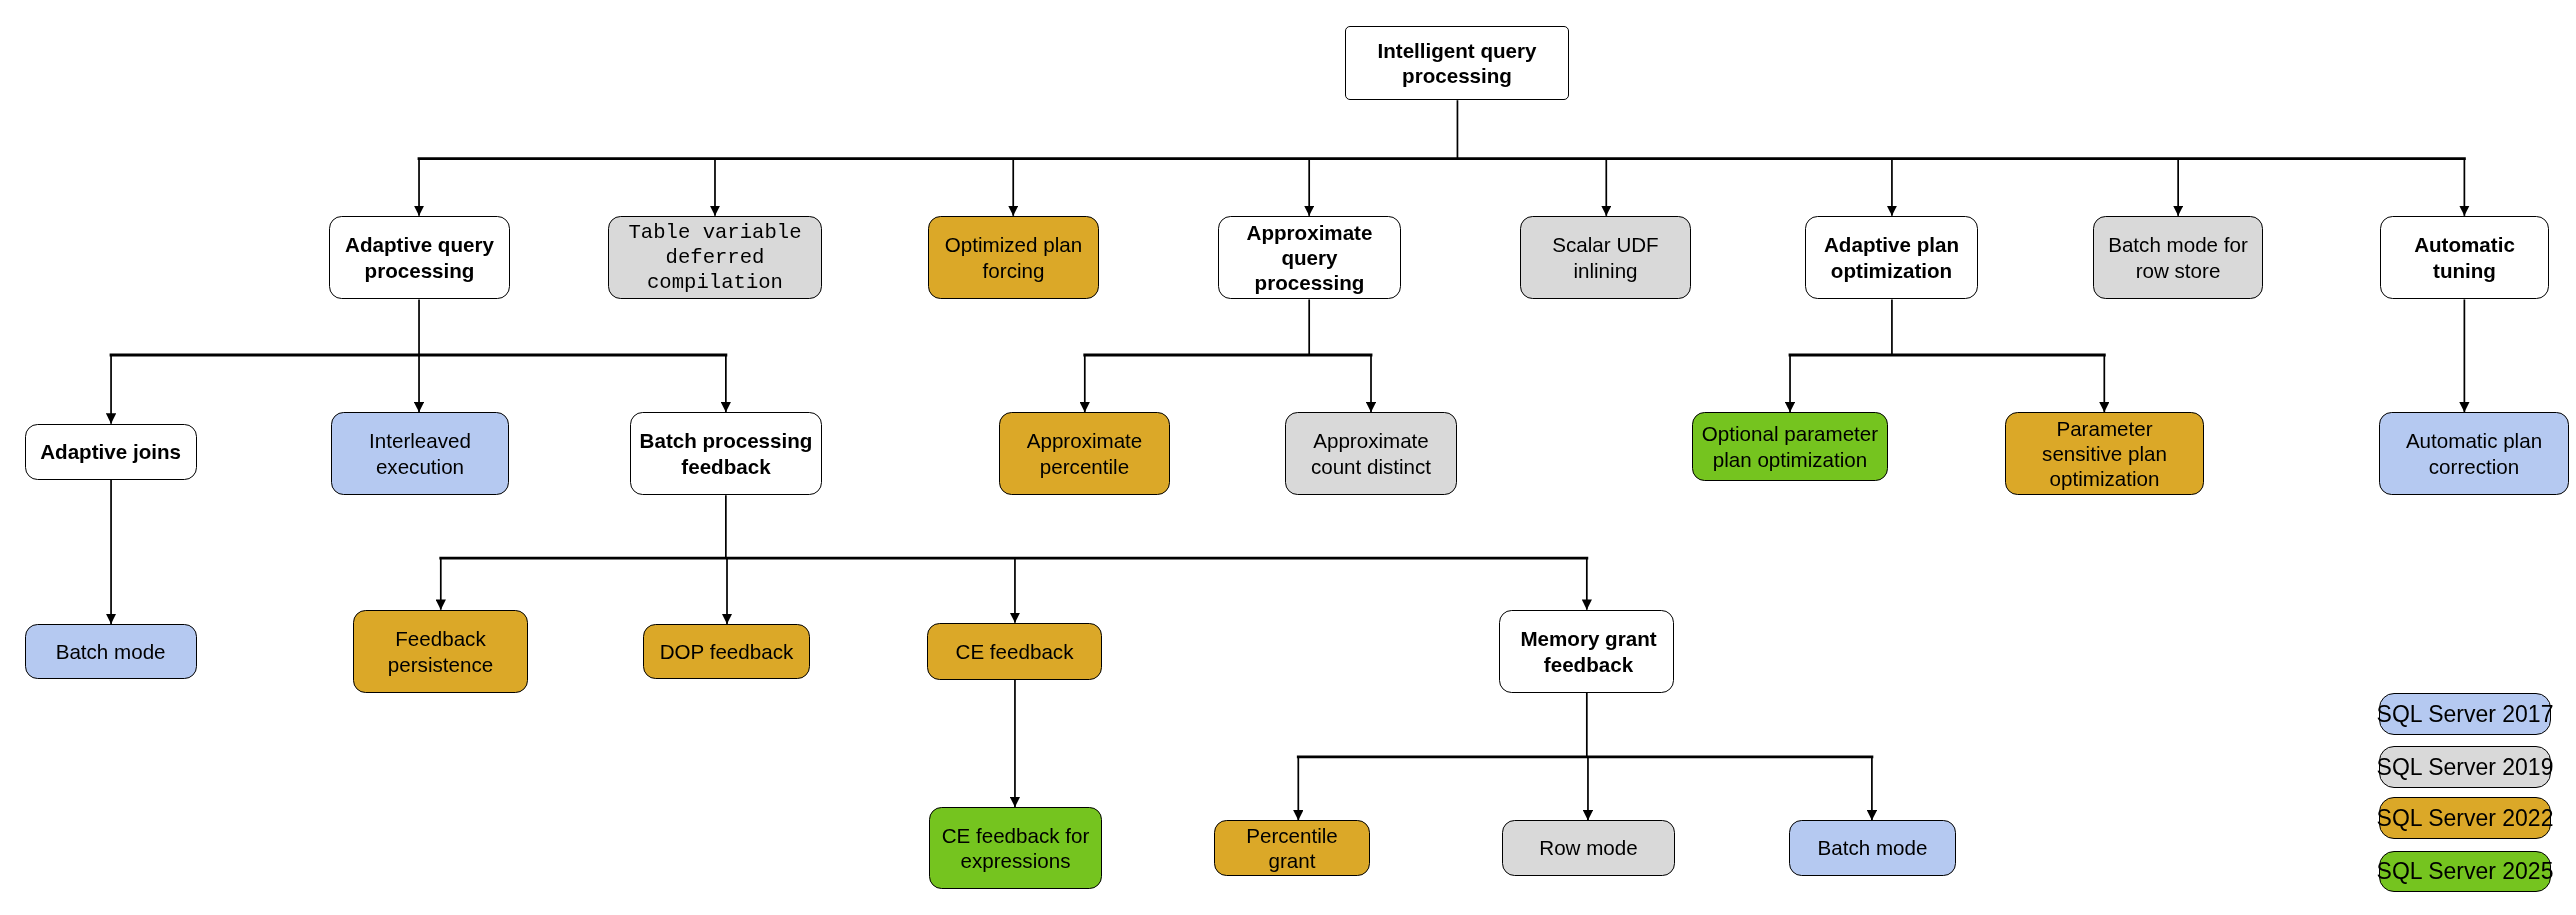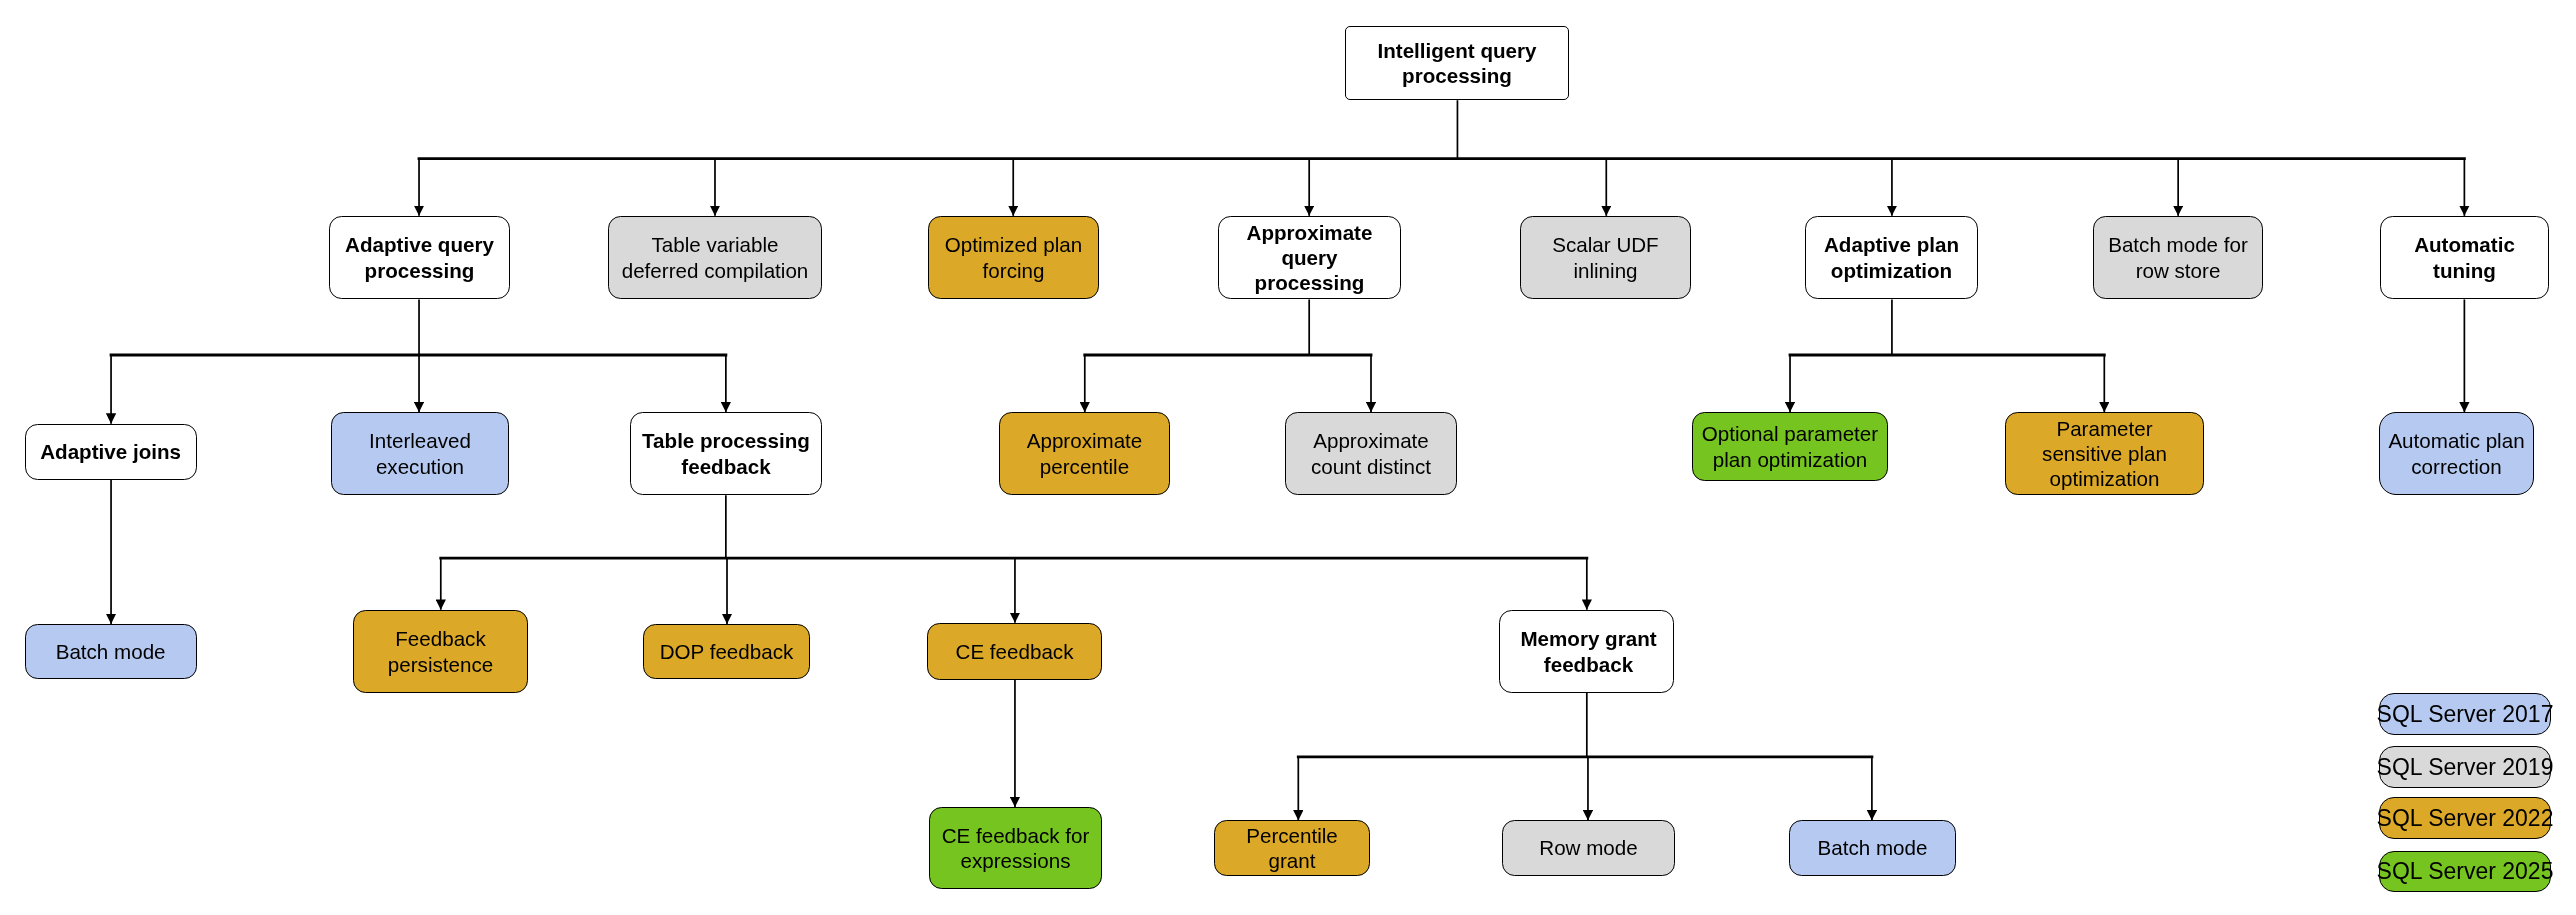--- a/index.html
+++ b/index.html
@@ -82,36 +82,36 @@
     <path d="M2268,1322 H3270" stroke-width="5" stroke-linecap="square"></path>
     <path d="M2268,1322 V1433" stroke-width="3" marker-end="url(#arrow)"></path>
     <path d="M2774,1322 V1433" stroke-width="3" marker-end="url(#arrow)"></path>
     <path d="M3270,1322 V1433" stroke-width="3" marker-end="url(#arrow)"></path>
   </g>
 </svg>
 
 <div class="node bold" style="left:1345px;top:26px;width:224px;height:74px;border-radius:5px;">Intelligent query processing</div>
 
 <div class="node bold" style="left:329px;top:216px;width:181px;height:83px;">Adaptive query processing</div>
-<div class="node v2019" style="left:608px;top:216px;width:214px;height:83px;">Table variable deferred compilation</div>
+<div class="node v2019" style="left:608px;top:216px;width:214px;height:83px;font-family:Liberation Mono, monospace;">Table variable deferred compilation</div>
 <div class="node v2022" style="left:928px;top:216px;width:171px;height:83px;">Optimized plan forcing</div>
 <div class="node bold" style="left:1218px;top:216px;width:183px;height:83px;">Approximate query processing</div>
 <div class="node v2019" style="left:1520px;top:216px;width:171px;height:83px;">Scalar UDF inlining</div>
 <div class="node bold" style="left:1805px;top:216px;width:173px;height:83px;">Adaptive plan optimization</div>
 <div class="node v2019" style="left:2093px;top:216px;width:170px;height:83px;">Batch mode for row store</div>
 <div class="node bold" style="left:2380px;top:216px;width:169px;height:83px;">Automatic tuning</div>
 
 <div class="node bold" style="left:24.6px;top:424px;width:172px;height:56px;">Adaptive joins</div>
 <div class="node v2017" style="left:331px;top:412px;width:178px;height:83px;">Interleaved execution</div>
-<div class="node bold" style="left:630px;top:412px;width:192px;height:83px;">Table processing feedback</div>
+<div class="node bold" style="left:630px;top:412px;width:192px;height:83px;">Batch processing feedback</div>
 <div class="node v2022" style="left:999px;top:412px;width:171px;height:83px;">Approximate percentile</div>
 <div class="node v2019" style="left:1285px;top:412px;width:172px;height:83px;">Approximate count distinct</div>
 <div class="node v2025" style="left:1692px;top:412px;width:196px;height:69px;">Optional parameter plan optimization</div>
 <div class="node v2022" style="left:2005px;top:412px;width:199px;height:83px;">Parameter sensitive plan optimization</div>
-<div class="node v2017" style="left:2379px;top:412px;width:155px;height:83px;border-radius:17px;">Automatic plan correction</div>
+<div class="node v2017" style="left:2379px;top:412px;width:190px;height:83px;">Automatic plan correction</div>
 
 <div class="node v2017" style="left:24.6px;top:624px;width:172px;height:55px;">Batch mode</div>
 <div class="node v2022" style="left:353px;top:610px;width:175px;height:83px;">Feedback persistence</div>
 <div class="node v2022" style="left:643px;top:624px;width:167px;height:55px;">DOP feedback</div>
 <div class="node v2022" style="left:927px;top:623px;width:175px;height:57px;">CE feedback</div>
 <div class="node bold" style="left:1499px;top:610px;width:175px;height:83px;padding-left:12px;">Memory grant feedback</div>
 
 <div class="node v2025" style="left:929px;top:807px;width:173px;height:82px;">CE feedback for expressions</div>
 <div class="node v2022" style="left:1214px;top:820px;width:156px;height:56px;">Percentile grant</div>
 <div class="node v2019" style="left:1502px;top:820px;width:173px;height:56px;">Row mode</div>

